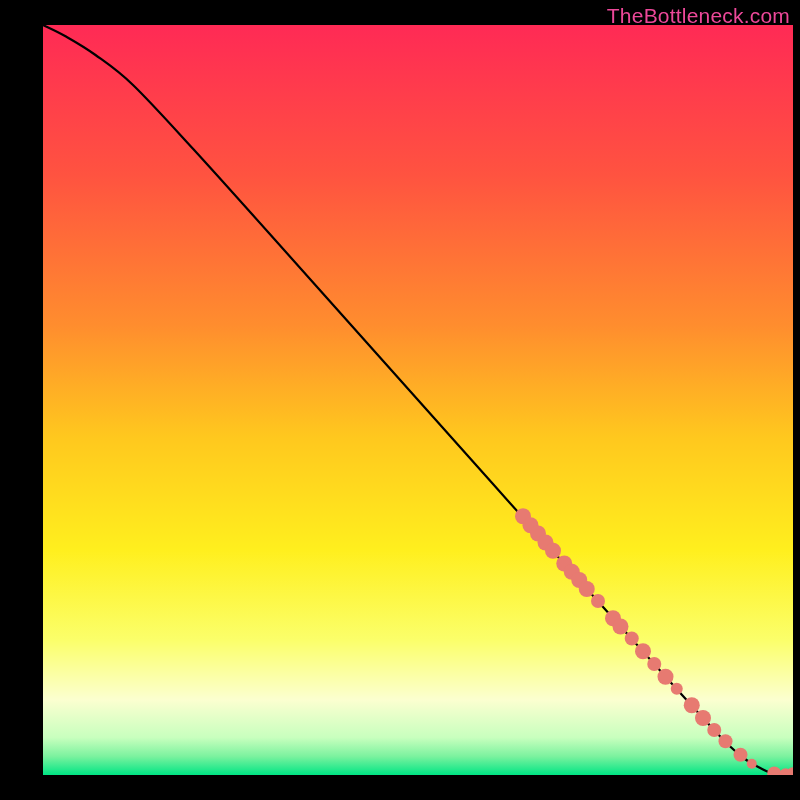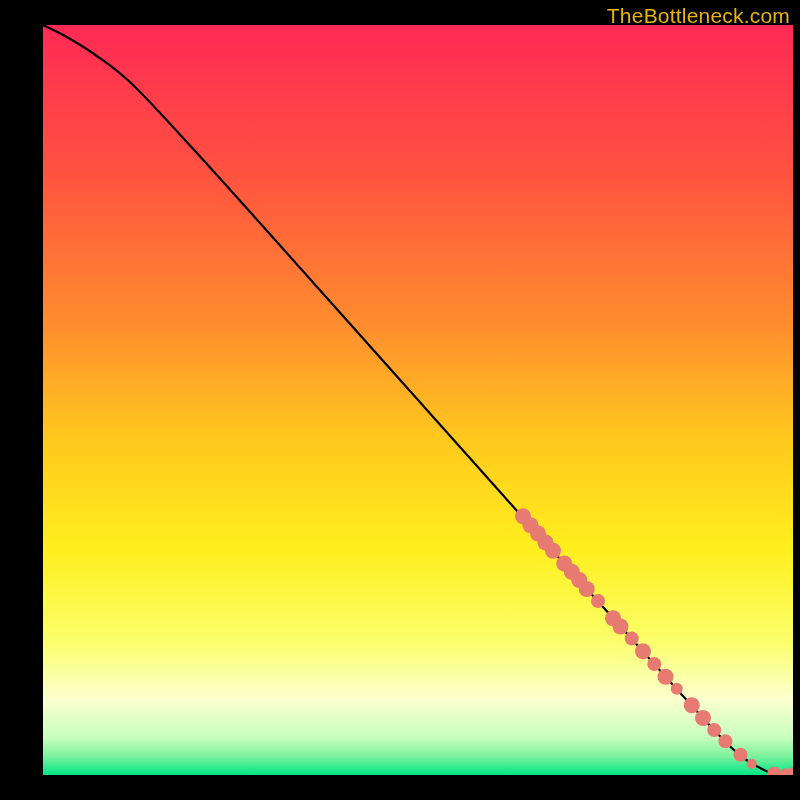--- a/index.html
+++ b/index.html
@@ -16,21 +16,21 @@
     left: 43px;
     top: 25px;
     width: 750px;
     height: 750px;
     background: #000;
   }
   .watermark {
     position: absolute;
     top: 4px;
     right: 10px;
-    color: #eab308;
+    color: #ec4899;
     font-size: 21px;
     font-weight: 500;
     letter-spacing: 0.2px;
   }
   svg {
     display: block;
   }
 </style>
 </head>
 <body>

